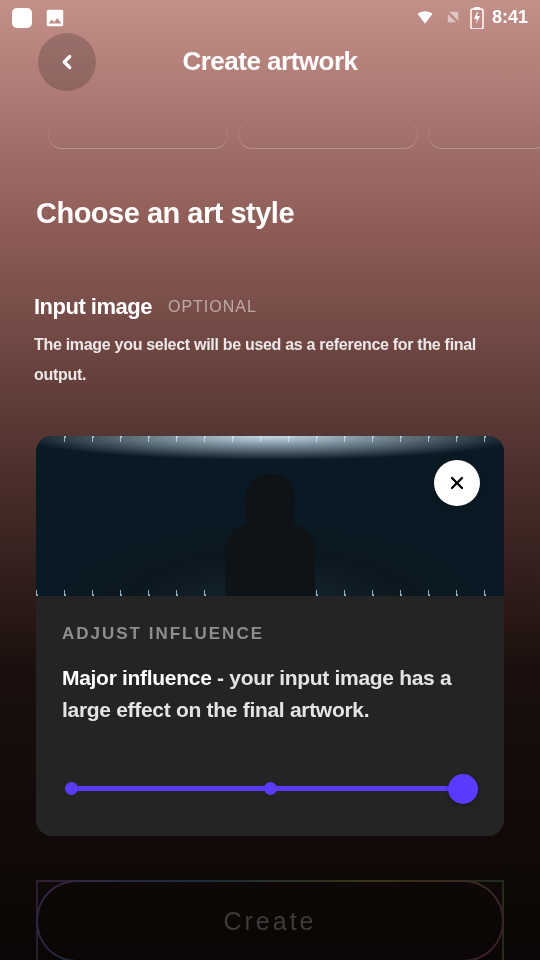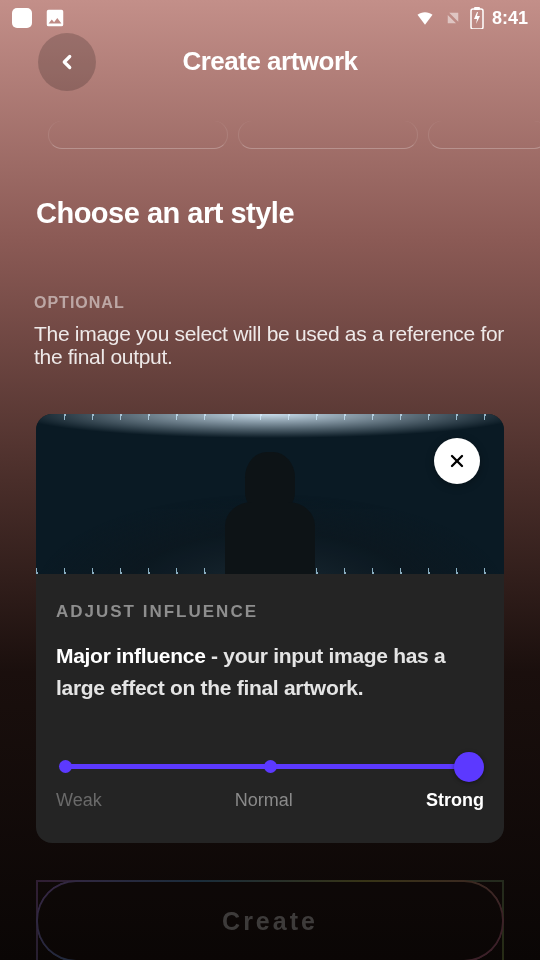--- a/index.html
+++ b/index.html
@@ -20,21 +20,21 @@
     .status-bar {
       height: 36px;
       display: flex;
       justify-content: space-between;
       align-items: center;
       padding: 0 12px;
       font-size: 18px;
       font-weight: 600;
     }
     .status-left { display:flex; gap:12px; align-items:center; }
-    .status-right { display:flex; gap:8px; align-items:center; }
+    .status-right { display:flex; gap:8px; }
     .sq-icon {
       width: 20px; height: 20px; background:#fff; border-radius:5px;
     }
     .header {
       display:flex; align-items:center; padding: 6px 38px 10px;
       position:relative;
     }
     .back-btn {
       width:58px; height:58px; border-radius:50%;
       background: rgba(0,0,0,0.18);
@@ -56,23 +56,23 @@
       border-right:1px solid rgba(255,255,255,0.1);
     }
     .section-title {
       padding: 48px 36px 0; font-size:29px; font-weight:700; letter-spacing:-0.5px;
     }
     .input-row {
       display:flex; align-items:center; gap:16px;
       padding: 64px 34px 0;
     }
     .input-label { font-size:22px; font-weight:700; letter-spacing:-0.5px; }
-    .optional-tag { font-size:16px; font-weight:700; letter-spacing:1px; color: rgba(255,255,255,0.5); text-align: right; }
+    .optional-tag { font-size:16px; font-weight:400; letter-spacing:1px; color: rgba(255,255,255,0.5); text-align: right; }
     .input-desc {
-      padding: 10px 34px 0; font-size:21px; line-height:23px; font-weight:400; letter-spacing:-0.3px;
+      padding: 10px 34px 0; font-size:16px; line-height:30px; font-weight:700; letter-spacing:-0.3px;
       color: rgba(255,255,255,0.88);
     }
     .card {
       margin: 46px 36px 0;
       background: #242424;
       border-radius:16px;
       overflow:hidden;
       position:relative;
     }
     .card-image {
@@ -105,21 +105,21 @@
       width:90px; height:80px; background:#0d1316;
       border-radius:30% 30% 10% 10%; margin-top:-8px;
     }
     .close-btn {
       position:absolute; top:24px; right:24px;
       width:46px; height:46px; border-radius:50%;
       background:#fff;
       display:flex; align-items:center; justify-content:center;
       box-shadow:0 2px 8px rgba(0,0,0,0.3);
     }
-    .card-body { padding: 28px 20px 32px; }
+    .card-body { padding: 28px 26px 32px; }
     .adjust-label {
       font-size:17px; font-weight:800; letter-spacing:2px; color:#8e8e8e;
     }
     .influence-text {
       margin-top:18px; font-size:21px; line-height:32px; font-weight:600; letter-spacing:-0.3px;
       color: rgba(255,255,255,0.88);
     }
     .influence-bold { color:#fff; font-weight:700; }
     .slider-wrap { margin-top:48px; position:relative; height:30px; }
     .slider-track {
@@ -153,21 +153,21 @@
       opacity:0.45;
     }
     .create-btn-border {
       position:absolute; inset:-2px; border-radius:40px;
       padding:2px;
       background: linear-gradient(135deg, #6a4a8a 0%, #2a5a7a 30%, #6a6a2a 60%, #7a3a5a 100%);
       -webkit-mask: linear-gradient(#fff 0 0) content-box, linear-gradient(#fff 0 0);
       -webkit-mask-composite: xor; mask-composite: exclude;
     }
     .create-label {
-      font-size:25px; font-weight:700; letter-spacing:3px; color:#7a7a7a;
+      font-size:25px; font-weight:400; letter-spacing:3px; color:#7a7a7a;
       z-index:1;
     }
     svg { display:block; }
   </style>
 </head>
 <body>
 
 <div class="status-bar">
   <div class="status-left">
     <span class="sq-icon"></span>
@@ -212,20 +212,21 @@
 
 <div class="chip-row">
   <div class="chip"></div>
   <div class="chip"></div>
   <div class="chip" style="min-width:120px"></div>
 </div>
 
 <div class="section-title">Choose an art style</div>
 
 <div class="input-row">
+  <span class="input-label">Input image</span>
   <span class="optional-tag">OPTIONAL</span>
 </div>
 <div class="input-desc">The image you select will be used as a reference for the final output.</div>
 
 <div class="card">
   <div class="card-image">
     <div class="escal-lines"></div>
     <div class="escal-glow"></div>
     <div class="figure">
       <div class="fig-head"></div>
@@ -244,24 +245,19 @@
     <div class="adjust-label">ADJUST INFLUENCE</div>
     <div class="influence-text">
       <span class="influence-bold">Major influence</span><span> - your input image has a large effect on the final artwork.</span>
     </div>
     <div class="slider-wrap">
       <div class="slider-track"></div>
       <div class="slider-tick" style="left:3px"></div>
       <div class="slider-tick" style="left:calc(50% - 6px)"></div>
       <div class="slider-thumb" style="right:0"></div>
     </div>
-    <div class="slider-labels">
-      <span>Weak</span>
-      <span>Normal</span>
-      <span>Strong</span>
-    </div>
   </div>
 </div>
 
 <div class="create-btn">
   <div class="create-btn-border"></div>
   <span class="create-label">Create</span>
 </div>
 
 </body></html>

